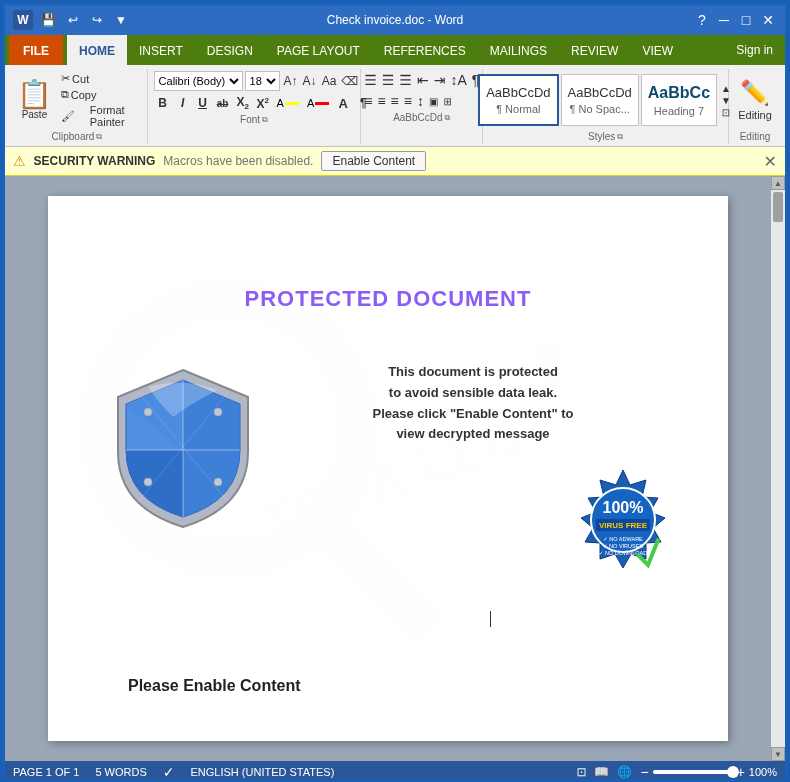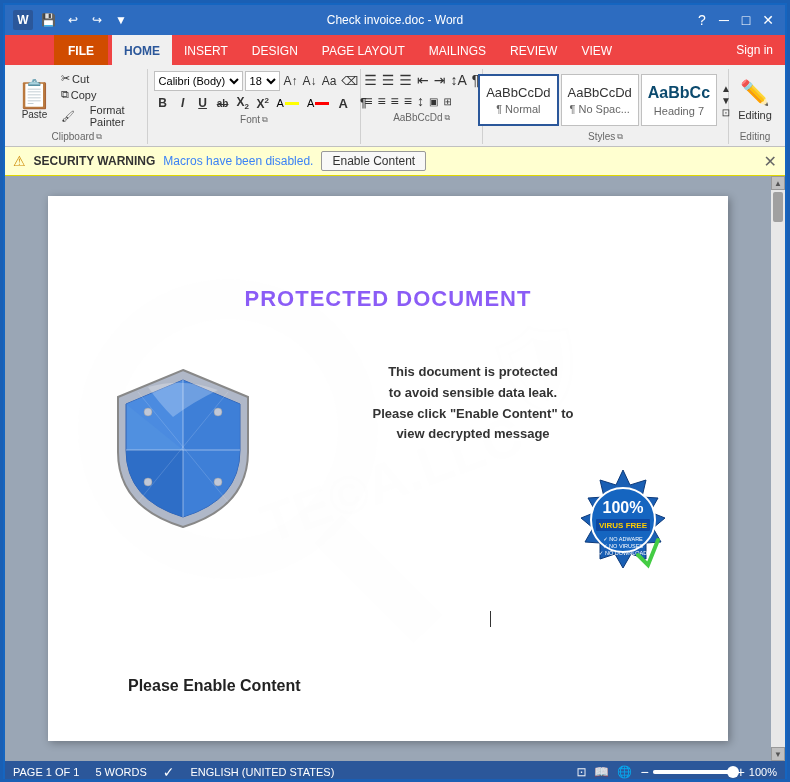--- a/index.html
+++ b/index.html
@@ -78,22 +78,21 @@
       color: white;
       cursor: pointer;
       font-size: 12px;
       display: flex;
       align-items: center;
       justify-content: center;
     }
 
     
     .ribbon {
-      background: #ef4444;
-      padding-left: 45px;
+      background: #4d7c0f;
     }
     .ribbon-tabs {
       display: flex;
       align-items: center;
       height: 30px;
       padding: 0 4px;
       gap: 0;
     }
     .ribbon-tab {
       padding: 0 12px;
@@ -326,21 +325,21 @@
       align-items: center;
       gap: 8px;
       font-size: 12px;
       min-height: 28px;
     }
     .security-icon {
       color: #cc8800;
       font-size: 14px;
     }
     .security-text {
-      color: #3b82f6;
+      color: #737373;
       font-size: 12px;
     }
     .security-label {
       font-weight: bold;
       color: #333;
     }
     .enable-btn {
       background: #f8f8f8;
       border: 1px solid #999;
       padding: 2px 10px;
@@ -623,20 +622,23 @@
         <span>HOME</span>
       </div>
       <div class="ribbon-tab">
         <span>INSERT</span>
       </div>
       <div class="ribbon-tab">
         <span>DESIGN</span>
       </div>
       <div class="ribbon-tab">
         <span>PAGE LAYOUT</span>
+      </div>
+      <div class="ribbon-tab">
+        <span>REFERENCES</span>
       </div>
       <div class="ribbon-tab">
         <span>MAILINGS</span>
       </div>
       <div class="ribbon-tab">
         <span>REVIEW</span>
       </div>
       <div class="ribbon-tab">
         <span>VIEW</span>
       </div>

